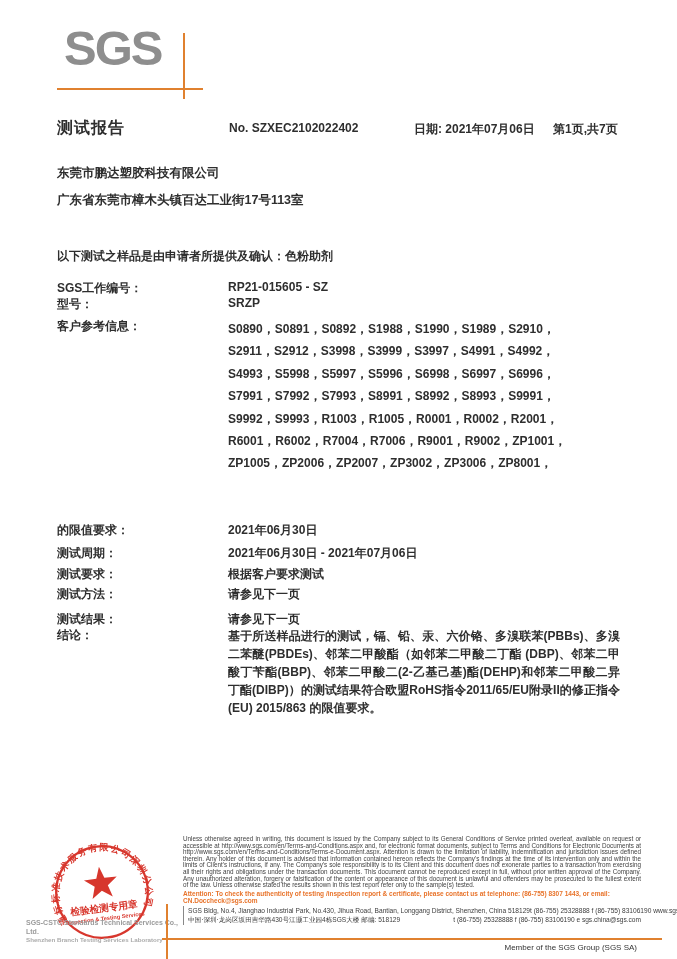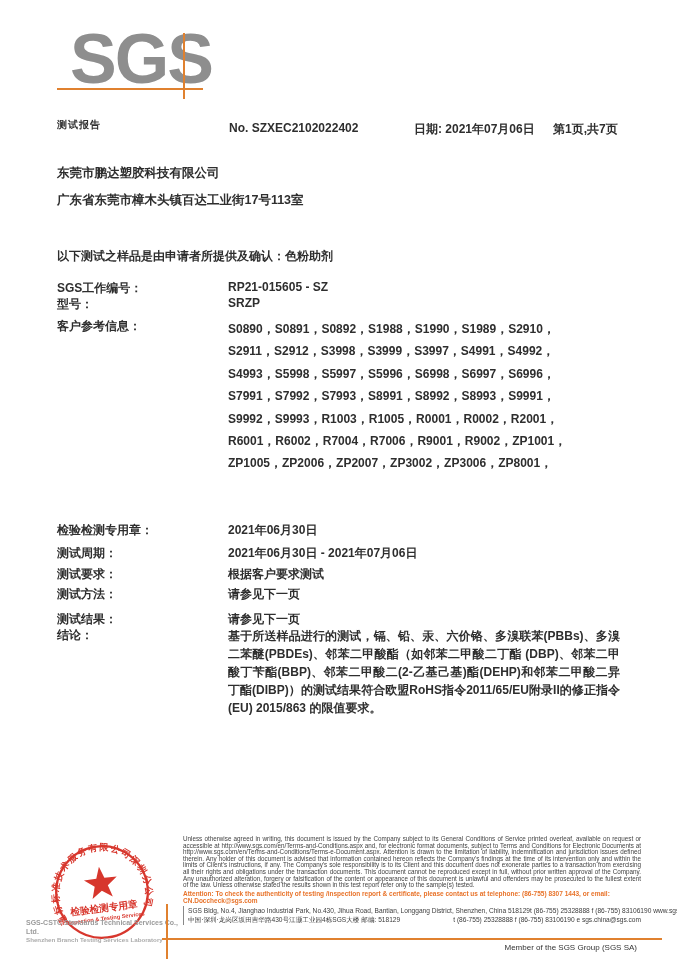--- a/index.html
+++ b/index.html
@@ -4,29 +4,29 @@
 <style>
   html,body{margin:0;padding:0;}
   body{
     width:677px;height:959px;position:relative;overflow:hidden;
     background:#ffffff;
     font-family:"Liberation Sans","DejaVu Sans",sans-serif;
     color:#2e2e2e;
   }
   
   .logo-text{
-    position:absolute;left:70px;top:24px;
-    font-size:70px;font-weight:bold;color:#8e8e8e;letter-spacing:-2px;
+    position:absolute;left:64px;top:24px;
+    font-size:49px;font-weight:bold;color:#8e8e8e;letter-spacing:-2px;
     line-height:1;
   }
   .logo-vline{position:absolute;left:183px;top:33px;width:2px;height:66px;background:#e0812f;}
   .logo-hline{position:absolute;left:57px;top:88px;width:146px;height:2px;background:#e0812f;}
   
   .hdr{position:absolute;left:57px;right:40px;top:118px;height:20px;font-weight:bold;}
-  .hdr .title{position:absolute;left:0;top:0;font-size:10px;letter-spacing:1px;}
+  .hdr .title{position:absolute;left:0;top:0;font-size:16px;letter-spacing:1px;}
   .hdr .no{position:absolute;left:172px;top:3px;font-size:12px;}
   .hdr .date{position:absolute;left:357px;top:3px;font-size:12px;}
   .hdr .page{position:absolute;left:496px;top:3px;font-size:12px;}
   
   .applicant{position:absolute;left:57px;top:160px;font-size:12.5px;font-weight:bold;line-height:27px;}
   
   .content{position:absolute;left:57px;top:248px;width:563px;font-size:12px;font-weight:bold;}
   .row{position:absolute;left:0;right:0;display:flex;}
   .row .lbl{width:171px;flex:0 0 171px;}
   .row .val{flex:1;}
@@ -98,21 +98,21 @@
       <div>S2911，S2912，S3998，S3999，S3997，S4991，S4992，</div>
       <div>S4993，S5998，S5997，S5996，S6998，S6997，S6996，</div>
       <div>S7991，S7992，S7993，S8991，S8992，S8993，S9991，</div>
       <div>S9992，S9993，R1003，R1005，R0001，R0002，R2001，</div>
       <div>R6001，R6002，R7004，R7006，R9001，R9002，ZP1001，</div>
       <div>ZP1005，ZP2006，ZP2007，ZP3002，ZP3006，ZP8001，</div>
     </span>
   </div>
 
   <div class="row r-received">
-    <span class="lbl">检验检测专用章：</span>
+    <span class="lbl">的限值要求：</span>
     <span class="val">2021年06月30日</span>
   </div>
 
   <div class="row r-period">
     <span class="lbl">测试周期：</span>
     <span class="val">2021年06月30日 - 2021年07月06日</span>
   </div>
 
   <div class="row r-req">
     <span class="lbl">测试要求：</span>

